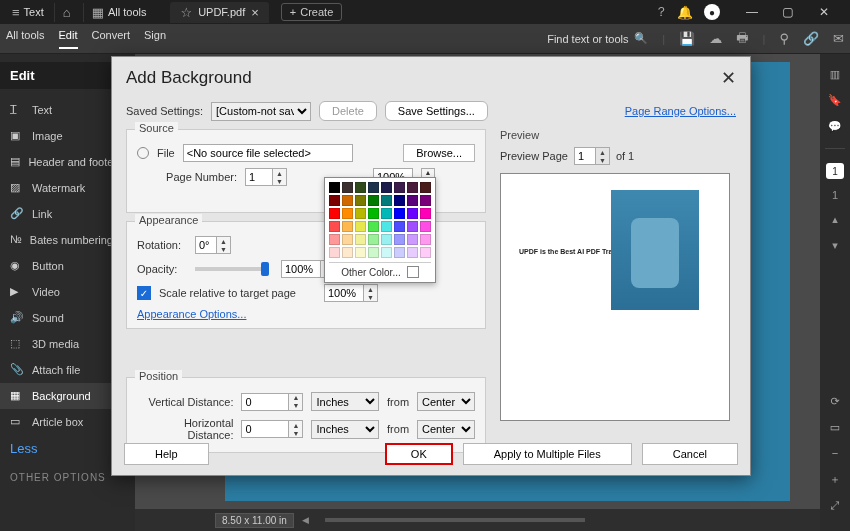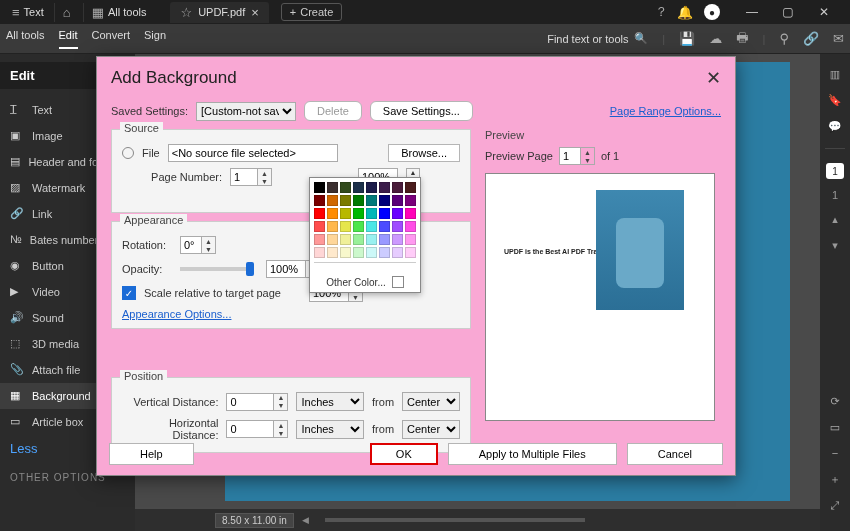--- a/index.html
+++ b/index.html
@@ -41,21 +41,21 @@
 .rightrail .sep { height:1px; width:20px; background:#444; margin:4px 0; }
 .rightrail .pagebadge { background:#fff; color:#222; border-radius:3px; width:18px; height:16px; display:flex; align-items:center; justify-content:center; font-size:10px; }
 .rightrail .muted { color:#999; }
 .rightrail .ic { width:16px; height:16px; display:flex;align-items:center;justify-content:center; }
 
 
 .docbg { position:absolute; top:54px; left:135px; right:30px; bottom:22px; background:#4a4a4a; }
 .docbg .page { position:absolute; top:8px; left:90px; right:30px; bottom:8px; background:#2b7da3; }
 
 
-.dialog { position:absolute; top:56px; left:96px; width:640px; height:420px; background:#f9a8d4; border:1px solid #888; box-shadow:0 4px 18px rgba(0,0,0,.5); }
+.dialog { position:absolute; top:56px; left:111px; width:640px; height:420px; background:#e5e5e5; border:1px solid #888; box-shadow:0 4px 18px rgba(0,0,0,.5); }
 .dlg-title { display:flex; align-items:center; padding:10px 14px 8px; font-size:17px; color:#222; }
 .dlg-close { margin-left:auto; font-size:18px; color:#333; cursor:pointer; }
 .dlg-row1 { display:flex; align-items:center; gap:8px; padding:4px 14px 8px; }
 .dlg-row1 select { width:100px; height:20px; font-size:11px; }
 .dlg-row1 .btn { border:1px solid #b5b5b5; background:#fff; padding:3px 12px; font-size:11px; border-radius:6px; }
 .dlg-row1 .link { margin-left:auto; color:#1a5fce; text-decoration:underline; font-size:11px; }
 
 .dlg-body { display:flex; padding:0 10px 0 14px; gap:14px; height:300px; }
 .leftcol { width:360px; }
 .rightcol { flex:1; }
@@ -73,21 +73,21 @@
 .spin .arrows span { flex:1; display:flex; align-items:center; justify-content:center; font-size:7px; color:#444; }
 .btn-g { border:1px solid #b5b5b5; background:#fff; padding:2px 12px; font-size:11px; }
 .check { width:14px; height:14px; background:#1a6bd6; border:1px solid #1a6bd6; display:inline-flex; align-items:center; justify-content:center; color:#fff; font-size:10px; }
 .linklike { color:#1a5fce; text-decoration:underline; font-size:11px; }
 select.sm { height:19px; border:1px solid #aaa; font-size:11px; }
 
 
 .colorpicker { position:absolute; z-index:50; top:120px; left:212px; width:112px; background:#fff; border:1px solid #888; padding:4px; box-shadow:0 2px 6px rgba(0,0,0,.3); }
 .cp-grid { display:grid; grid-template-columns:repeat(8,11px); gap:2px; }
 .cp-grid span { width:11px; height:11px; border:1px solid rgba(0,0,0,.15); }
-.cp-other { display:flex; align-items:center; justify-content:center; gap:6px; border-top:1px solid #ccc; margin-top:4px; padding-top:13px; font-size:10px; }
+.cp-other { display:flex; align-items:center; justify-content:center; gap:6px; border-top:1px solid #ccc; margin-top:4px; padding-top:3px; font-size:10px; }
 .cp-other .sw { width:12px; height:12px; border:1px solid #888; background:#fff; }
 
 
 .preview-head { font-size:11px; color:#444; margin-bottom:6px; }
 .preview-ctrl { display:flex; align-items:center; gap:6px; font-size:11px; margin-bottom:8px; }
 .preview-box { width:230px; height:248px; border:1px solid #888; background:#fff; position:relative; }
 .preview-box .img { position:absolute; top:16px; left:110px; width:88px; height:120px; background:linear-gradient(180deg,#3e88b0 0%, #2b6f96 100%); }
 .preview-box .img .person { position:absolute; top:28px; left:20px; width:48px; height:70px; background:#6aa9c8; border-radius:8px; }
 .preview-box .caption { position:absolute; top:74px; left:18px; font-size:7px; font-weight:700; color:#222; }
 

